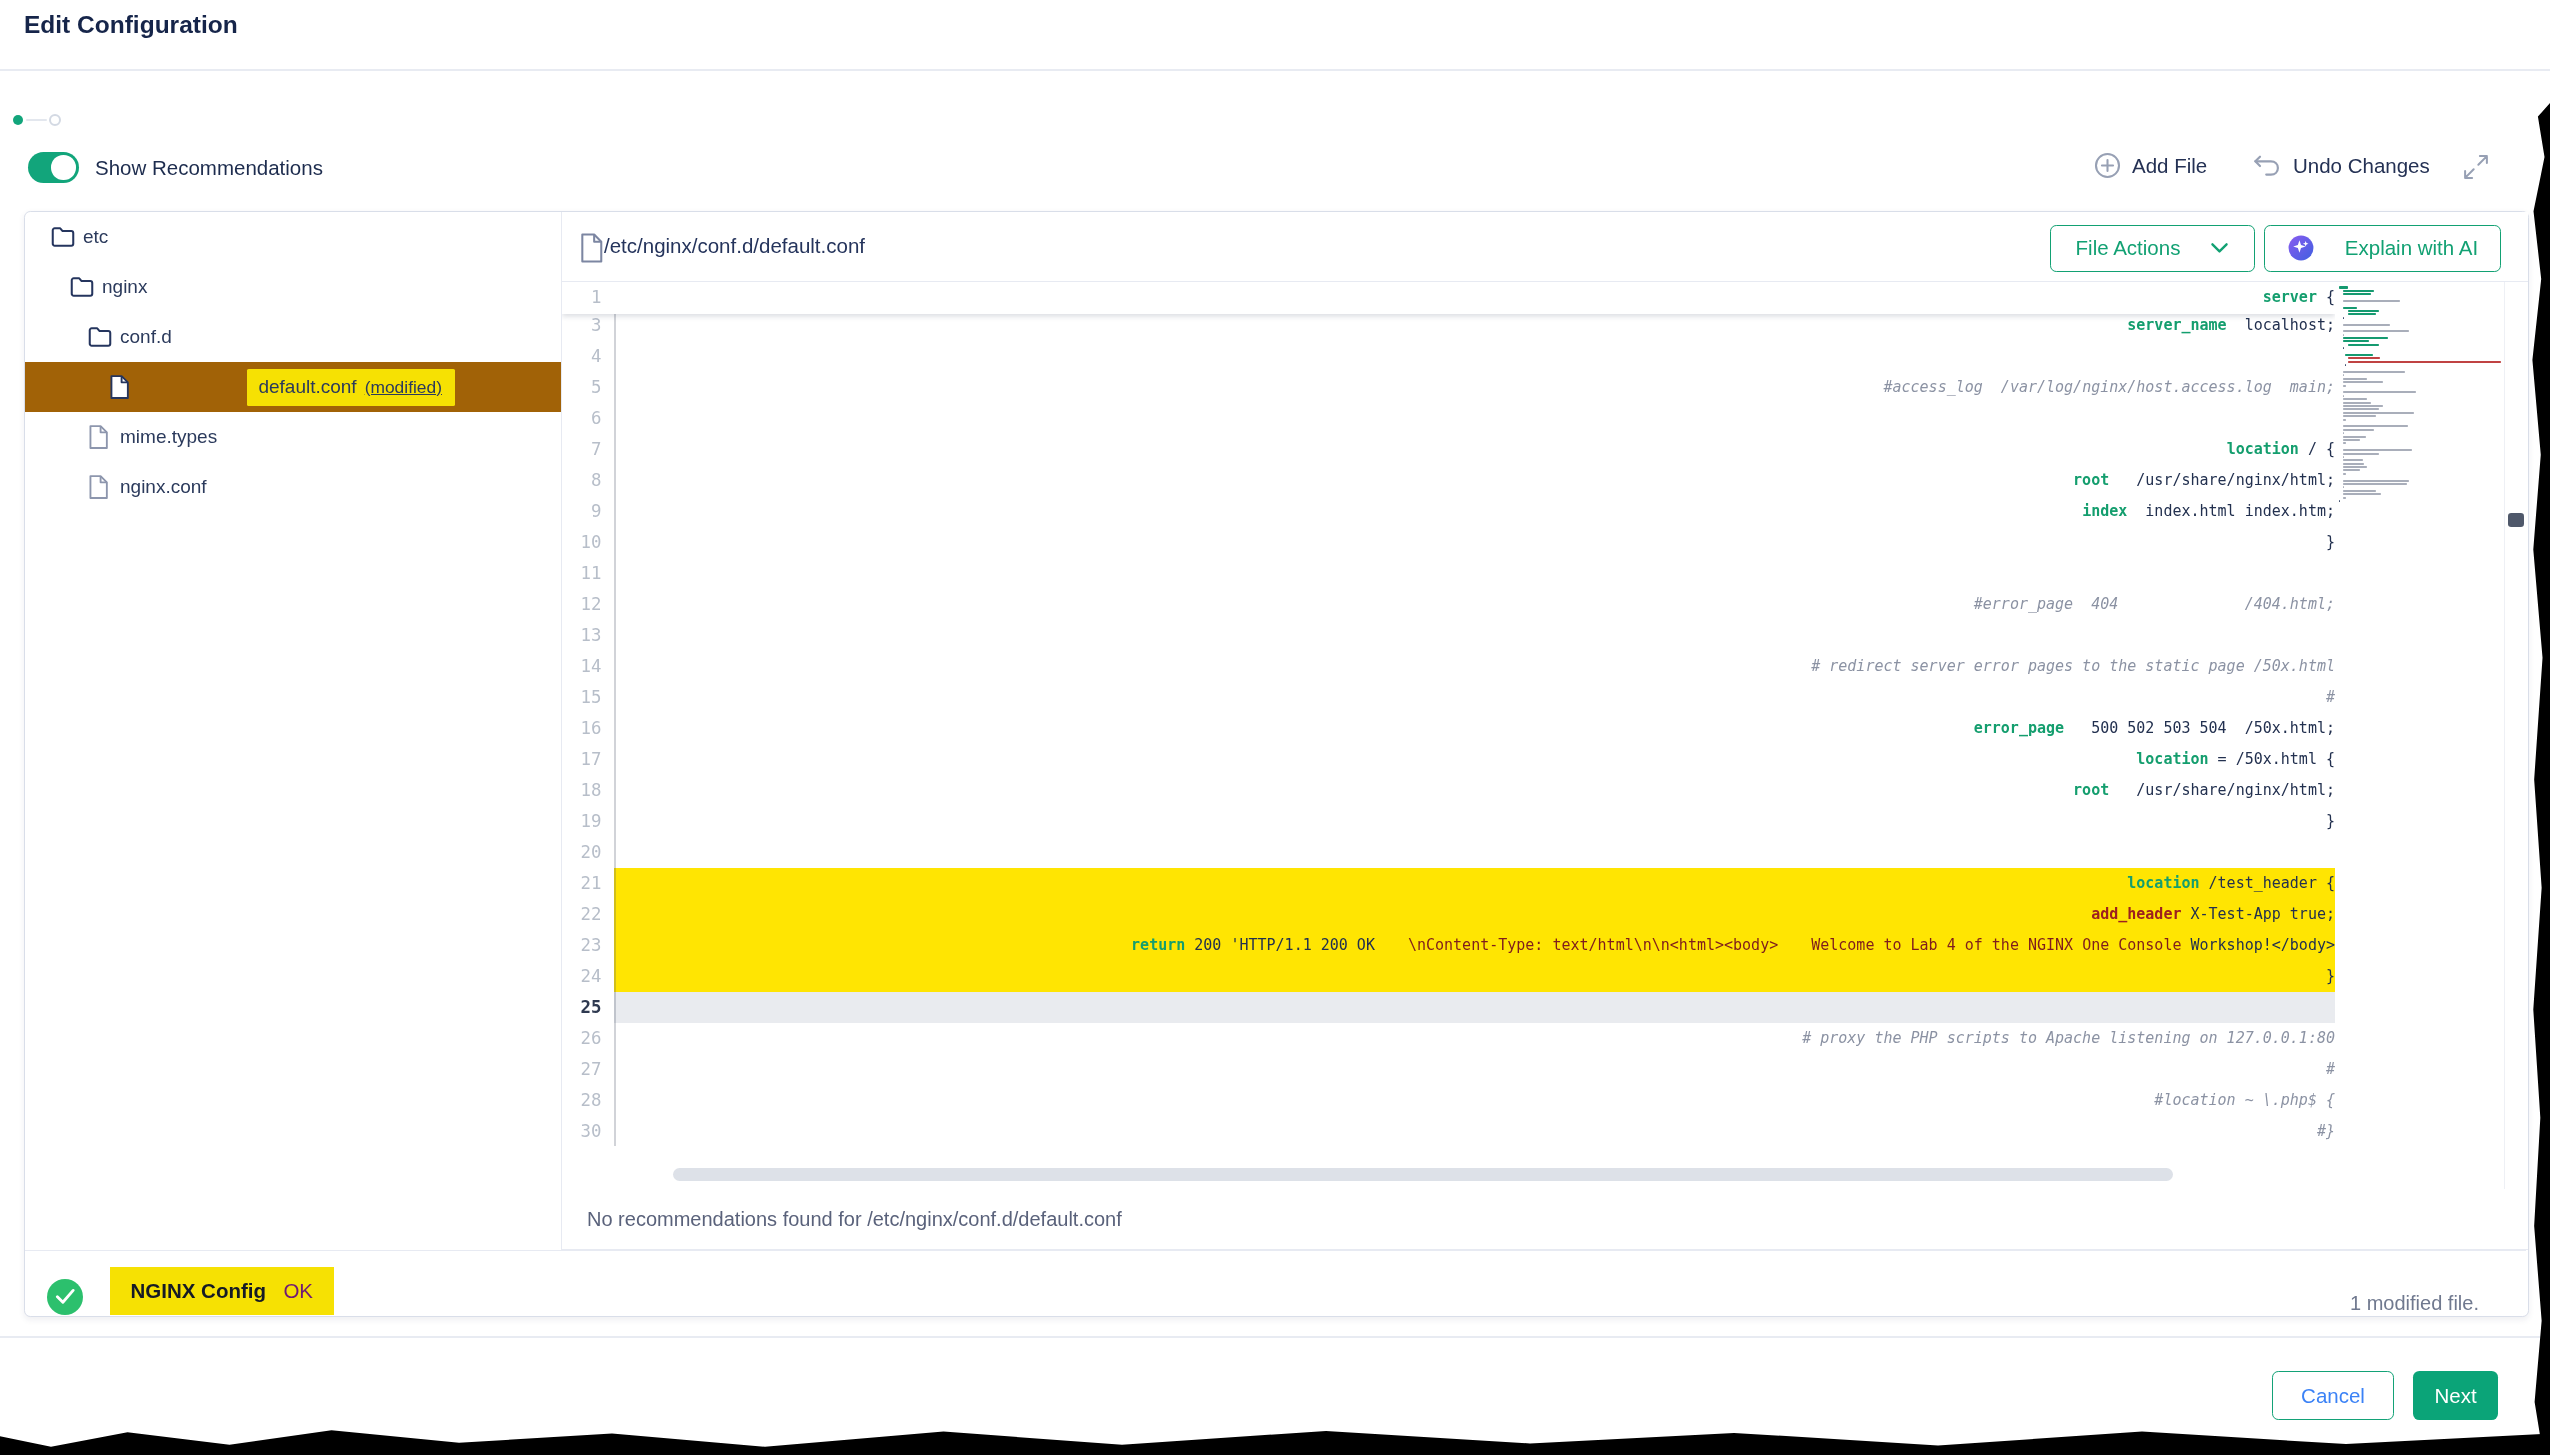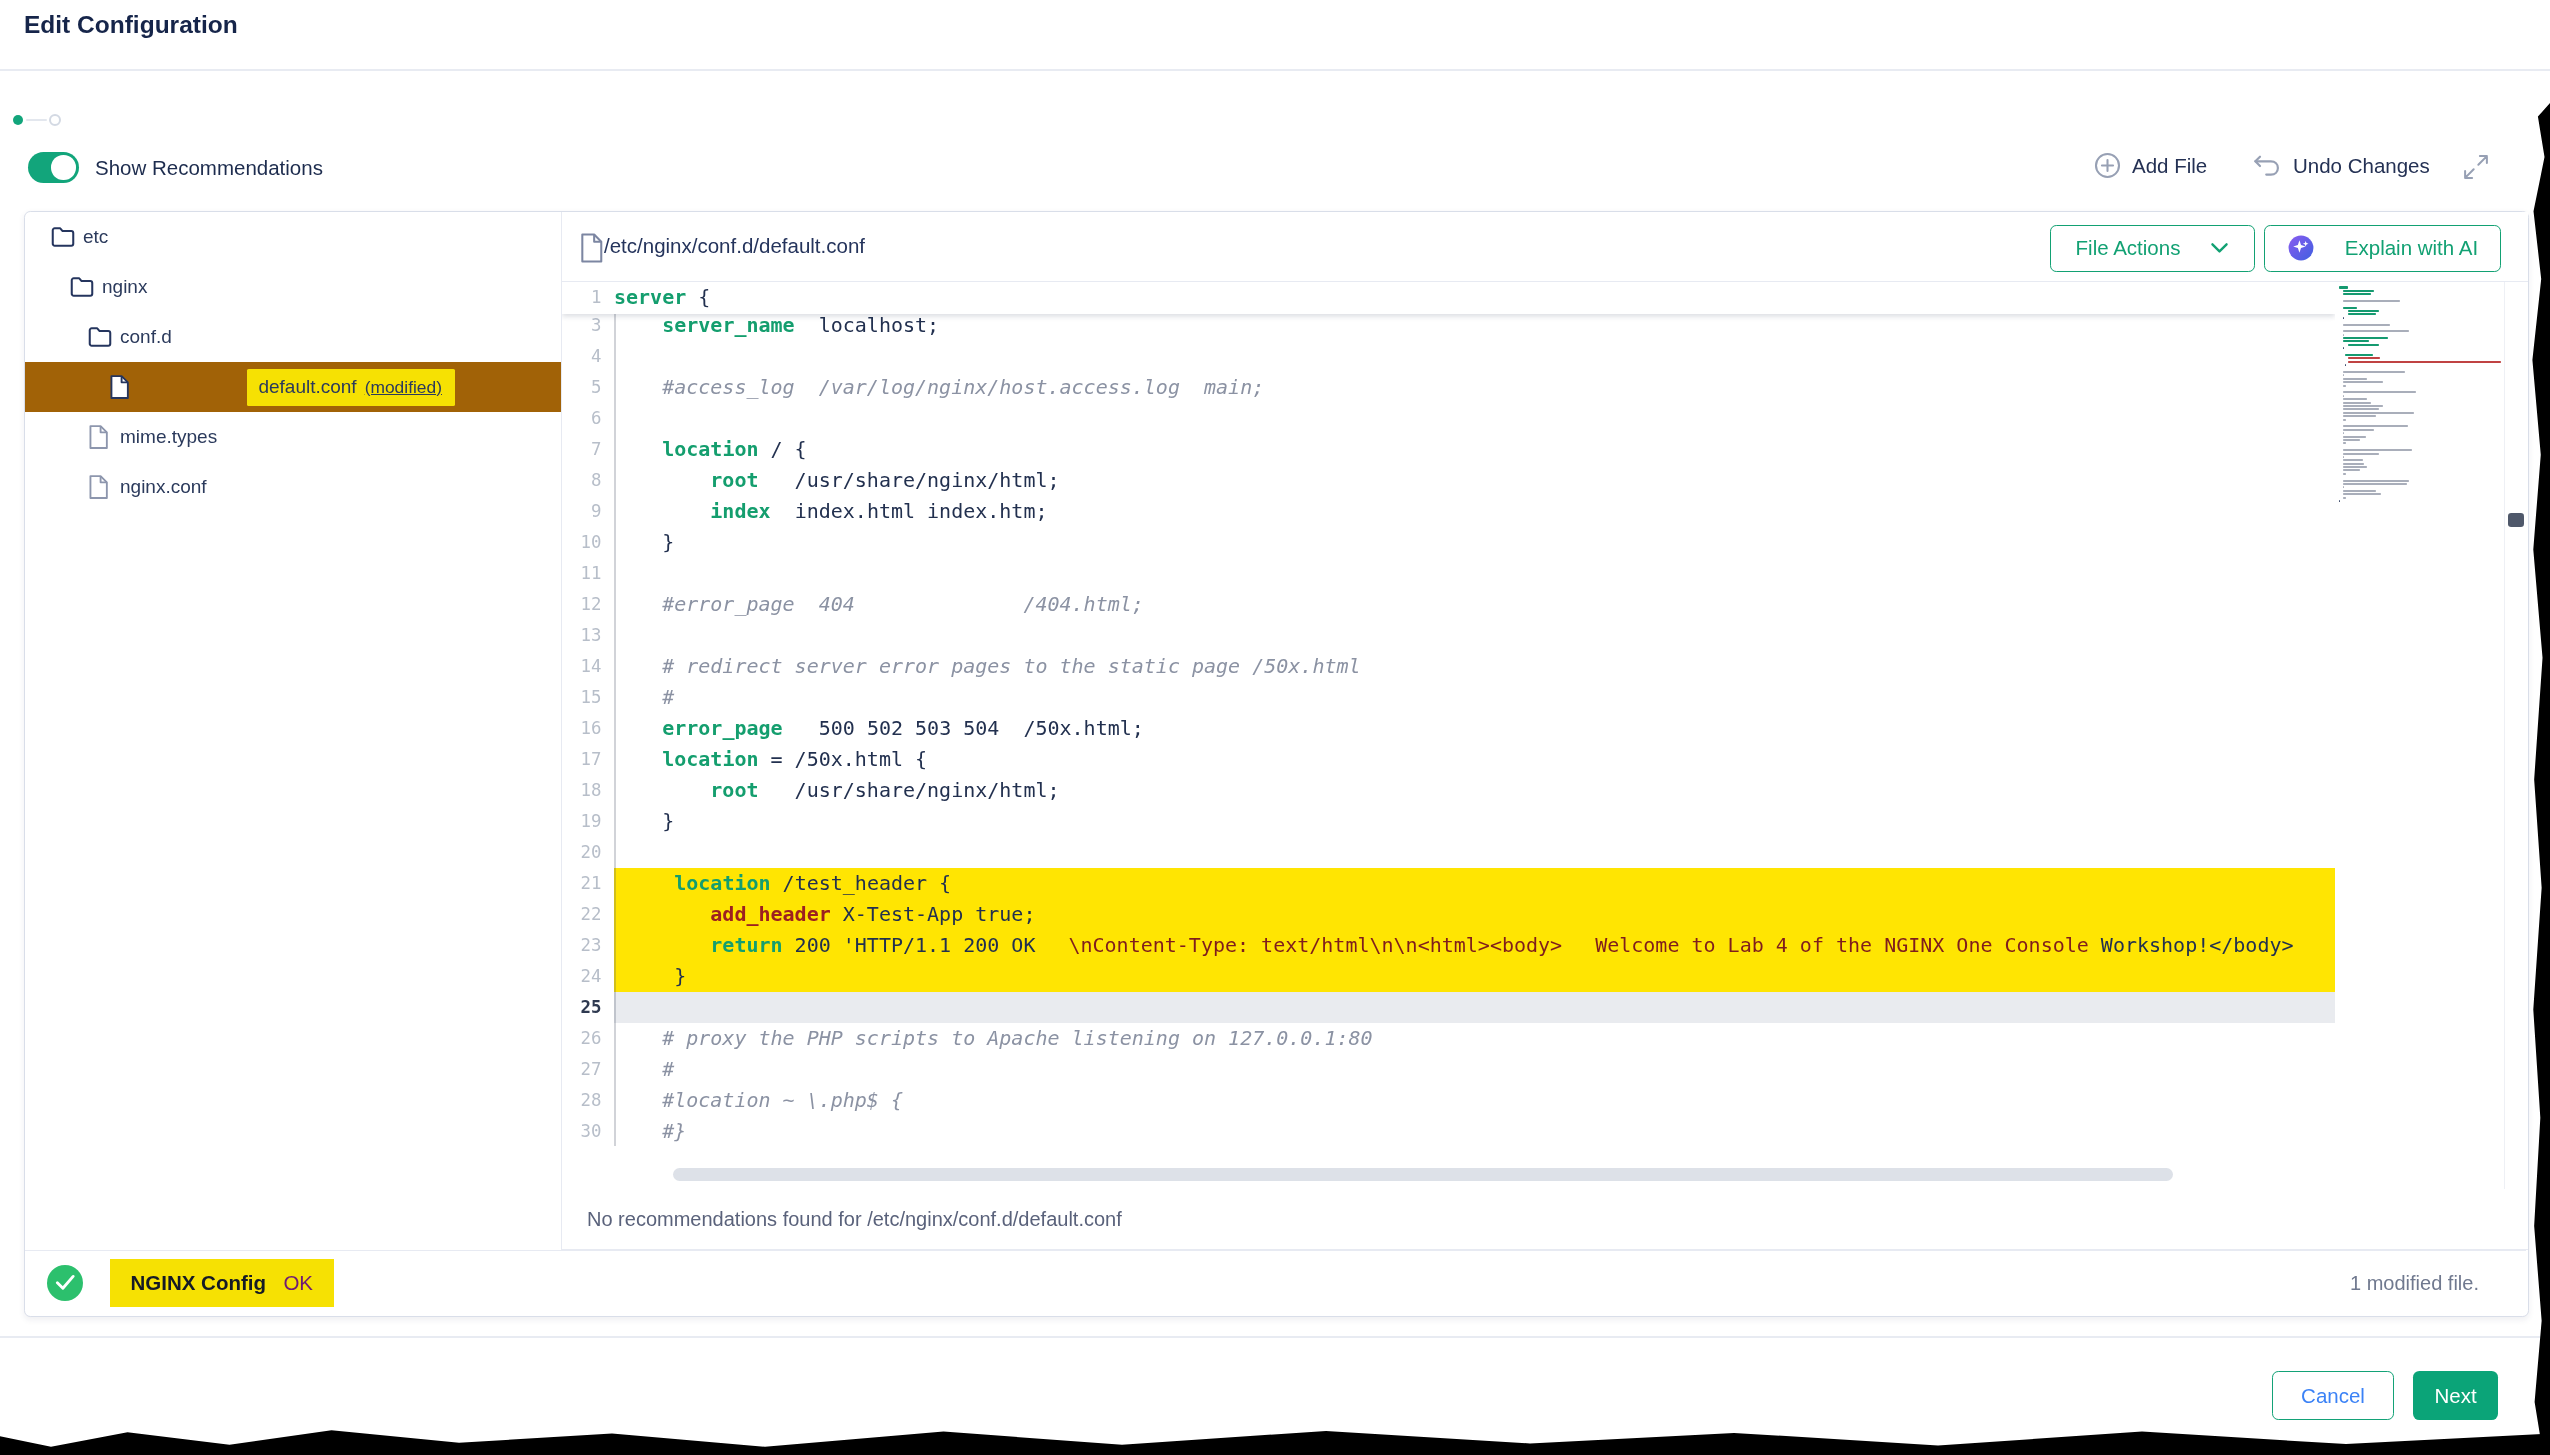--- a/index.html
+++ b/index.html
@@ -47,21 +47,21 @@
   #file-actions-btn{left:1488px;width:205px;}
   #explain-ai-btn{left:1702px;width:237px;}
 
   
   .code-region{left:537px;top:70px;width:1773px;height:907px;overflow:hidden;background:#fff;}
   .code-row{display:flex;height:31px;}
   .gut{flex:none;width:52px;text-align:right;padding-right:12.6px;box-sizing:border-box;
        font-family:"DejaVu Sans Mono",monospace;font-size:17.4px;line-height:31px;color:#b7bec9;}
   .gut.strong{color:#2e3950;font-weight:bold;}
   .cd{flex:1;white-space:pre;overflow:hidden;font-family:"DejaVu Sans Mono",monospace;
-      font-size:20px;line-height:31px;color:#22304f;}
+      font-size:15px;line-height:31px;color:#22304f;text-align:right;}
   .hl-yellow .cd{background:#ffe502;}
   .hl-gray .cd{background:#e9ebef;}
   .sticky-line{position:relative;z-index:3;background:#fff;height:32px;box-shadow:0 3.2px 5.5px rgba(20,30,60,.16);}
   #code-lines{position:relative;z-index:1;margin-top:-4px;}
   .sp{color:#149e6e;font-weight:bold;}
   .tx{color:#22304f;}
   .cm{color:#8b92a3;font-style:italic;}
   .rd{color:#7f1d1d;margin-left:33px;}
   .mr{color:#9c2020;font-weight:bold;}
   .lk{color:#5a6478;font-style:italic;text-decoration:underline;}
@@ -72,21 +72,21 @@
   .minimap{left:2312px;top:71px;width:167px;height:905px;background:#fff;cursor:pointer;}
   .mm-bar{position:absolute;height:2.4px;border-radius:0.8px;}
   .vscroll{left:2479px;top:70px;width:22px;height:907px;border-left:1.6px solid #eef0f5;box-sizing:border-box;}
   .vthumb{position:absolute;left:3.2px;top:231px;width:16px;height:14px;background:#4f586a;border-radius:3.2px;cursor:pointer;}
 
   
   .rec-bar{left:537px;top:977px;width:1966px;height:61px;border-bottom:1.6px solid #e7eaf2;box-sizing:border-box;
            display:flex;align-items:center;padding-left:25px;font-size:20px;color:#5a627b;background:#fff;}
 
   
-  .status-row{left:0;top:1038px;width:2501px;height:65px;display:flex;align-items:center;box-sizing:border-box;padding:0 47px 0 22px;}
+  .status-row{left:0;top:1038px;width:2501px;height:65px;display:flex;align-items:flex-end;box-sizing:border-box;padding:0 47px 0 22px;}
   .check-circle{width:36px;height:36px;border-radius:50%;background:#2cc06d;display:flex;align-items:center;justify-content:center;flex:none;}
   .status-chip{margin-left:27px;background:#f6e103;padding:12px 20.5px;display:flex;align-items:baseline;gap:17.4px;}
   .status-chip .lbl{font-size:20.5px;font-weight:bold;color:#151a26;}
   .status-chip .val{font-size:20.5px;color:#701a75;}
   .modified-note{margin-left:auto;font-size:20px;color:#70798f;}
 
   
   .footer-divider{left:0;top:1336px;width:2550px;height:1.6px;background:#e8ebf2;}
   .btn-cancel{left:2272px;top:1371px;width:122px;height:49px;border:1.6px solid #13a277;border-radius:6.3px;background:#fff;
               color:#3b82f6;font-size:20.5px;display:flex;align-items:center;justify-content:center;box-sizing:border-box;cursor:pointer;}

